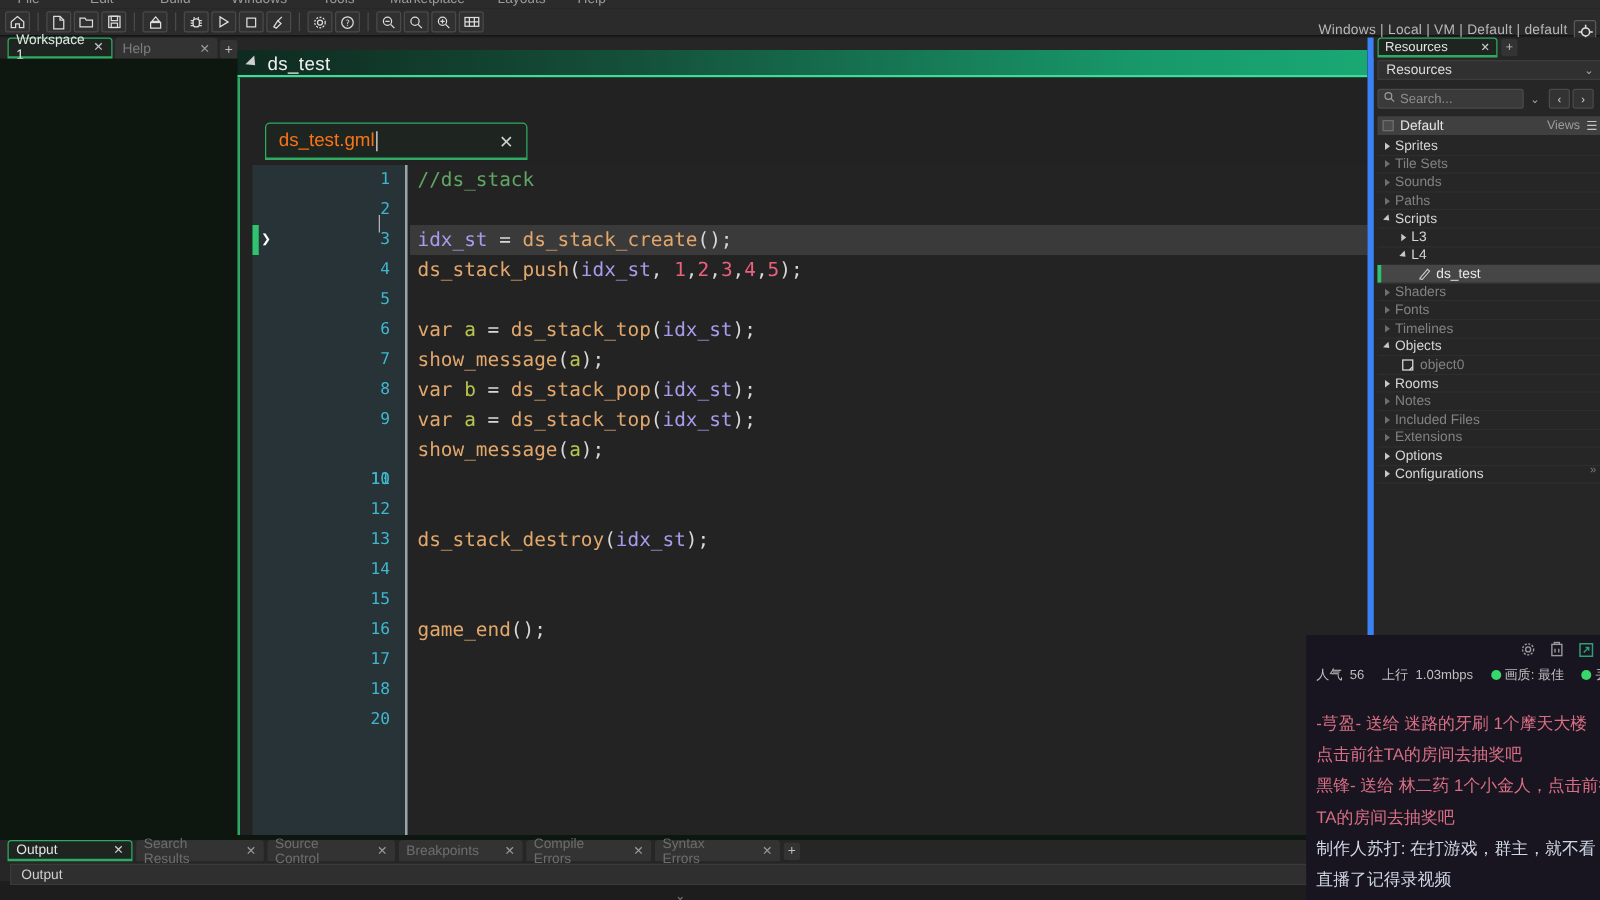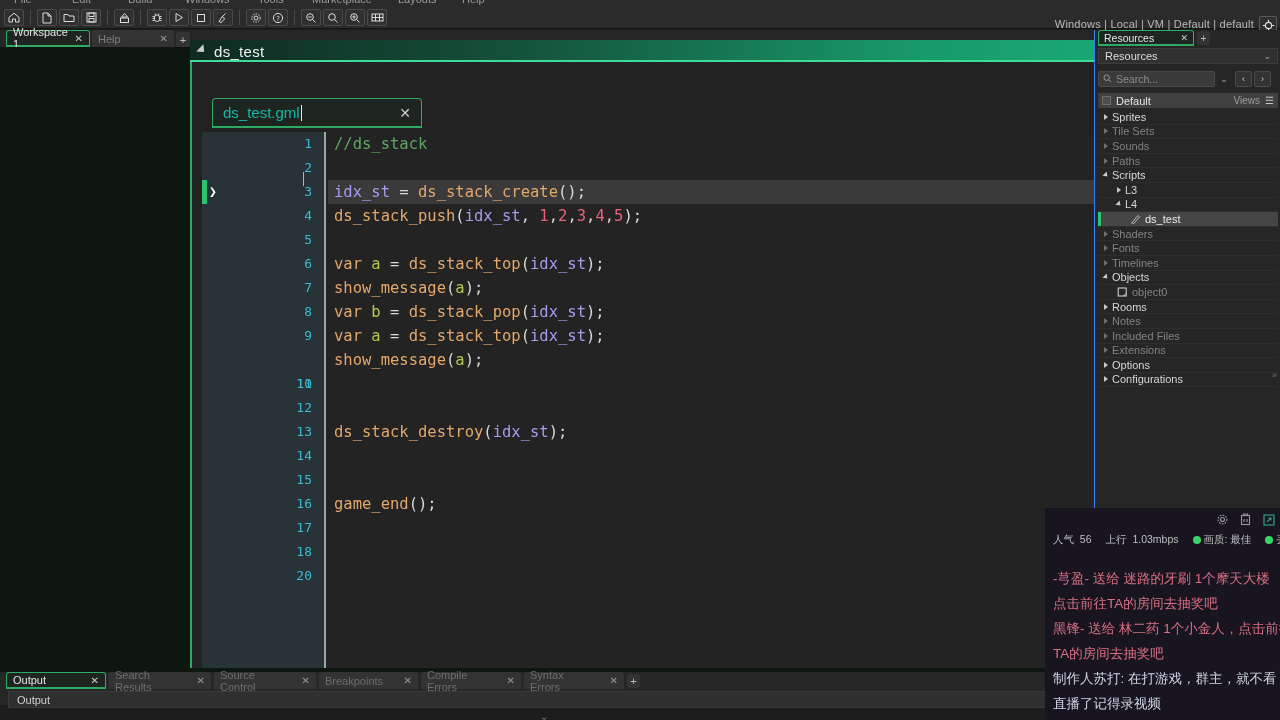--- a/index.html
+++ b/index.html
@@ -106,21 +106,21 @@
   }
 
   
   .ftab {
     position: absolute; left: 20px; top: 36px;
     width: 210px; height: 30px;
     background: #1e2420; border: 1.5px solid #2faa62;
     border-radius: 4px 4px 0 0; border-bottom: 2px solid #2faa62;
     display: flex; align-items: center; padding: 0 10px;
   }
-  .ftab-label { font-size: 15px; color: #14b8a6; }
+  .ftab-label { font-size: 15px; color: #f97316; }
   .ftab-caret {
     width: 1px; height: 16px; background: #e8e8e8; margin-left: 1px;
   }
   .ftab-x { margin-left: auto; font-size: 14px; color: #cfcfcf; }
 
   
   .codearea {
     position: absolute; left: 10px; top: 70px; width: 894px; height: 536px;
     background: #232323;
   }
@@ -192,21 +192,21 @@
     display: flex; align-items: center; padding-left: 8px;
     font-size: 11px; color: #d0d0d0;
   }
   .dock-chevrons {
     position: absolute; left: 540px; top: 39px; font-size: 10px; color: #7a7a7a;
   }
 
   
   .respanel {
     position: absolute; left: 1094px; top: 30px; width: 186px; height: 690px;
-    background: #262626; border-left: 1px solid #3b82f6;
+    background: #262626; border-left: 5px solid #3b82f6;
   }
   .res-tabrow { position: relative; height: 16px; background: #262626; }
   .res-tab {
     position: absolute; left: 3px; top: 0; width: 96px; height: 16px;
     background: #1e2420; border: 1px solid #2faa62; border-bottom: 2px solid #2faa62;
     border-radius: 3px 3px 0 0;
     display: flex; align-items: center; padding: 0 5px;
     font-size: 10.5px; color: #e4e4e4;
   }
   .res-tab .xq { margin-left: auto; font-size: 9px; color: #cfcfcf; }

